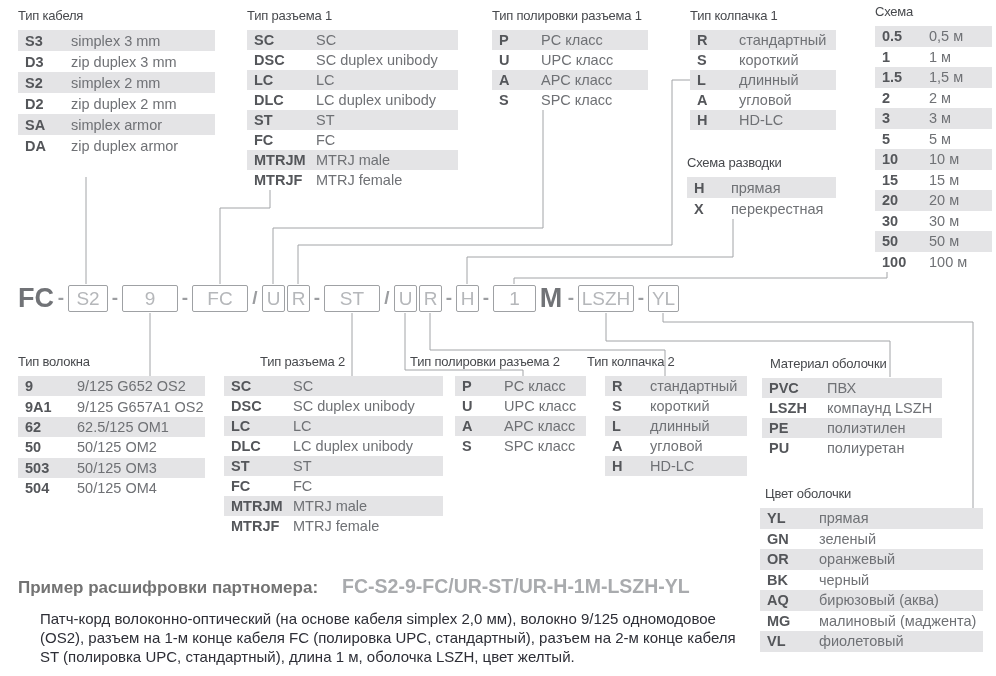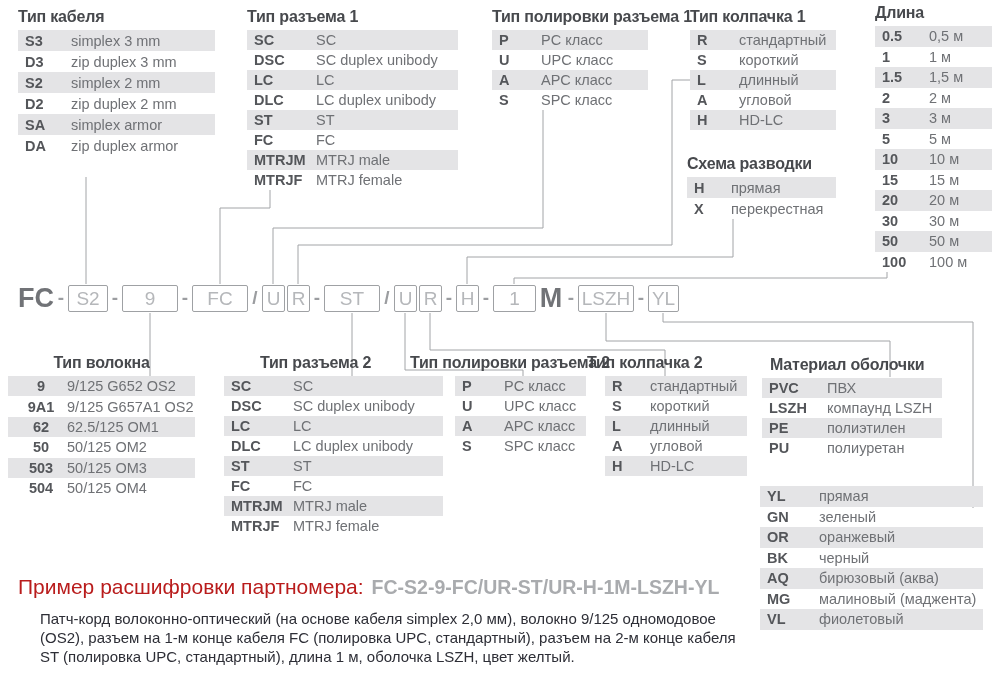--- a/index.html
+++ b/index.html
@@ -6,21 +6,21 @@
   #canvas{
     position:relative;width:996px;height:676px;background:#fff;overflow:hidden;
     font-family:"Liberation Sans",sans-serif;
   }
   #lines{position:absolute;left:0;top:0;width:996px;height:676px;}
   #lines polyline{fill:none;stroke:#a2a4a7;stroke-width:1;}
 
   
   .tbl{position:absolute;}
   .tbl-title{
-    height:14px;margin-bottom:8px;font-size:16px;font-weight:bold;
+    height:14px;margin-bottom:8px;font-size:13px;font-weight:normal;
     letter-spacing:-0.2px;color:#47494d;white-space:nowrap;
     margin-left:var(--tml,0px);
   }
   .tbl-row{
     display:flex;align-items:center;height:var(--rh,20.5px);
     padding-left:7px;white-space:nowrap;overflow:visible;
   }
   .tbl-row:nth-child(odd){background:#e4e4e6;}
   .tbl-row .code{
     width:var(--c1,48px);flex:0 0 var(--c1,48px);
@@ -40,22 +40,22 @@
   .seg-sep{
     font-size:19px;font-weight:bold;color:#9b9da0;line-height:28px;
   }
   .seg-box{
     height:27px;line-height:25px;border:1px solid #9fa1a4;border-radius:2px;
     font-size:19px;color:#b5b7ba;background:#fff;
   }
 
   
   #example{position:absolute;left:18px;top:575px;white-space:nowrap;}
-  #example .ex-label{font-size:21px;font-weight:normal;color:#b91c1c;}
-  #example .ex-code{font-size:19.5px;font-weight:bold;color:#a9abae;margin-left:8px;}
+  #example .ex-label{font-size:17px;font-weight:bold;color:#737373;}
+  #example .ex-code{font-size:19.5px;font-weight:bold;color:#a9abae;margin-left:24px;}
   #description{
     position:absolute;left:40px;top:609px;width:706px;
     font-size:15px;line-height:19px;color:#2d2e36;
   }
 </style>
 </head>
 <body>
 
 <div id="canvas">
 
@@ -193,21 +193,21 @@
           <span class="code">H</span>
           <span class="desc">прямая</span>
         </div>
         <div class="tbl-row">
           <span class="code">X</span>
           <span class="desc">перекрестная</span>
         </div>
       </div>
     </div>
   <div class="tbl" style="left:875px;top:4px;width:117px;--rh:20.5px;--c1:47px;">
-      <div class="tbl-title">Длина</div>
+      <div class="tbl-title">Схема</div>
       <div class="tbl-body">
         <div class="tbl-row">
           <span class="code">0.5</span>
           <span class="desc">0,5 м</span>
         </div>
         <div class="tbl-row">
           <span class="code">1</span>
           <span class="desc">1 м</span>
         </div>
         <div class="tbl-row">
@@ -273,21 +273,21 @@
       <span class="seg seg-box" style="width: 23px;">H</span>
       <span class="seg seg-sep" style="width: 10px;">-</span>
       <span class="seg seg-box" style="width: 43px;">1</span>
       <span class="seg seg-strong" style="width: 26px;">M</span>
       <span class="seg seg-sep" style="width: 10px;">-</span>
       <span class="seg seg-box" style="width: 56px;">LSZH</span>
       <span class="seg seg-sep" style="width: 10px;">-</span>
       <span class="seg seg-box" style="width: 31px;">YL</span>
     </div>
 
-  <div class="tbl" style="left:8px;top:354px;width:187px;text-align:center;--rh:20.4px;--c1:52px;">
+  <div class="tbl" style="left:18px;top:354px;width:187px;--rh:20.4px;--c1:52px;">
       <div class="tbl-title">Тип волокна</div>
       <div class="tbl-body">
         <div class="tbl-row">
           <span class="code">9</span>
           <span class="desc">9/125 G652 OS2</span>
         </div>
         <div class="tbl-row">
           <span class="code">9A1</span>
           <span class="desc">9/125 G657A1 OS2</span>
         </div>
@@ -407,20 +407,21 @@
           <span class="code">PE</span>
           <span class="desc">полиэтилен</span>
         </div>
         <div class="tbl-row">
           <span class="code">PU</span>
           <span class="desc">полиуретан</span>
         </div>
       </div>
     </div>
   <div class="tbl" style="left:760px;top:486px;width:223px;--rh:20.5px;--c1:52px;--tml:5px;">
+      <div class="tbl-title">Цвет оболочки</div>
       <div class="tbl-body">
         <div class="tbl-row">
           <span class="code">YL</span>
           <span class="desc">прямая</span>
         </div>
         <div class="tbl-row">
           <span class="code">GN</span>
           <span class="desc">зеленый</span>
         </div>
         <div class="tbl-row">

